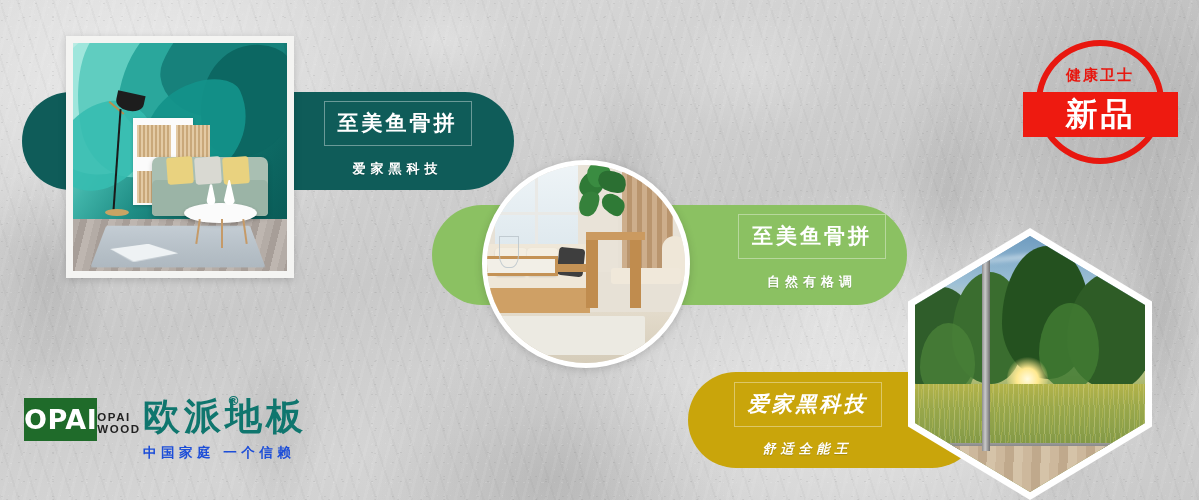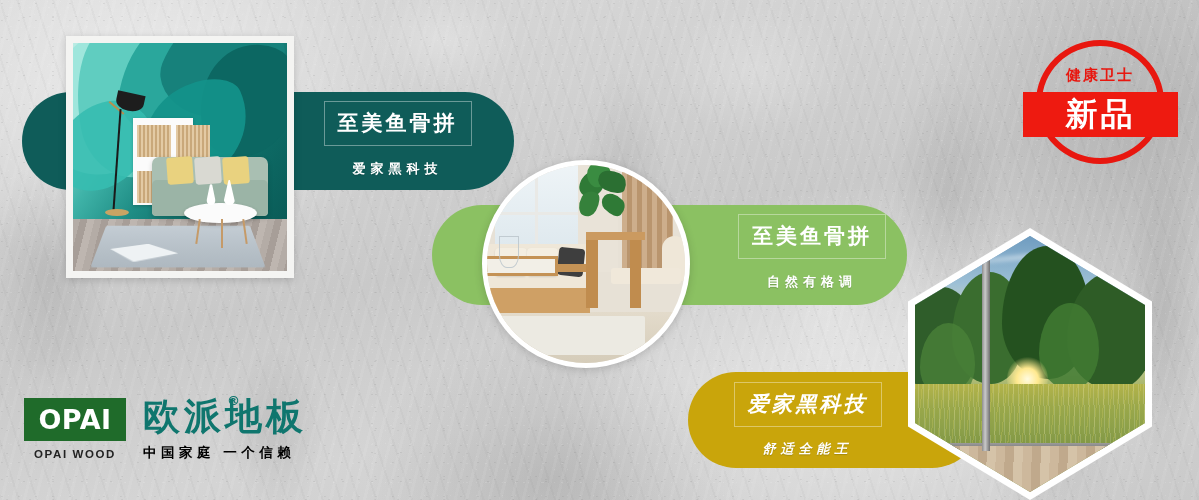--- a/index.html
+++ b/index.html
@@ -263,21 +263,21 @@
     display: flex; align-items: center; justify-content: center;
   }
   #badge-main {
     color: #fff; font-size: 32px; font-weight: 700; letter-spacing: 3px;
     font-family: "DejaVu Serif", "Liberation Serif", serif;
     white-space: nowrap;
   }
 
   
   #logo { position: absolute; left: 24px; top: 398px; display: flex; align-items: flex-start; }
-  #logo-mark { display: flex; flex-direction: column; align-items: center; width: 102px; }
+  #logo-mark { display: flex; flex-direction: row; align-items: center; width: 102px; }
   #logo-box {
     width: 102px; height: 43px; background: #1f6b2a;
     display: flex; align-items: center; justify-content: center;
   }
   #logo-box-text {
     color: #fff; font-size: 27px; font-weight: 700; letter-spacing: .5px;
     font-family: "DejaVu Sans", sans-serif;
   }
   #logo-en {
     margin-top: 7px; color: #222; font-size: 11.5px; font-weight: 700;
@@ -287,21 +287,21 @@
   #logo-cn-main {
     position: relative; color: #0f766e; font-size: 37px; font-weight: 700;
     letter-spacing: 4px; line-height: 1.05;
     font-family: "DejaVu Sans", sans-serif; white-space: nowrap;
   }
   #logo-reg {
     position: absolute; left: 84px; top: -4px;
     font-size: 13px; font-weight: 700; letter-spacing: 0;
   }
   #logo-tag {
-    margin-top: 7px; color: #000000; font-size: 13.5px; font-weight: 700;
+    margin-top: 7px; color: #1d4ed8; font-size: 13.5px; font-weight: 700;
     letter-spacing: 4.5px; white-space: nowrap;
   }
 </style>
 </head>
 <body>
 
 <div id="banner">
 
   <div class="bg-base"></div>
   <div class="bg-mottle"></div>

